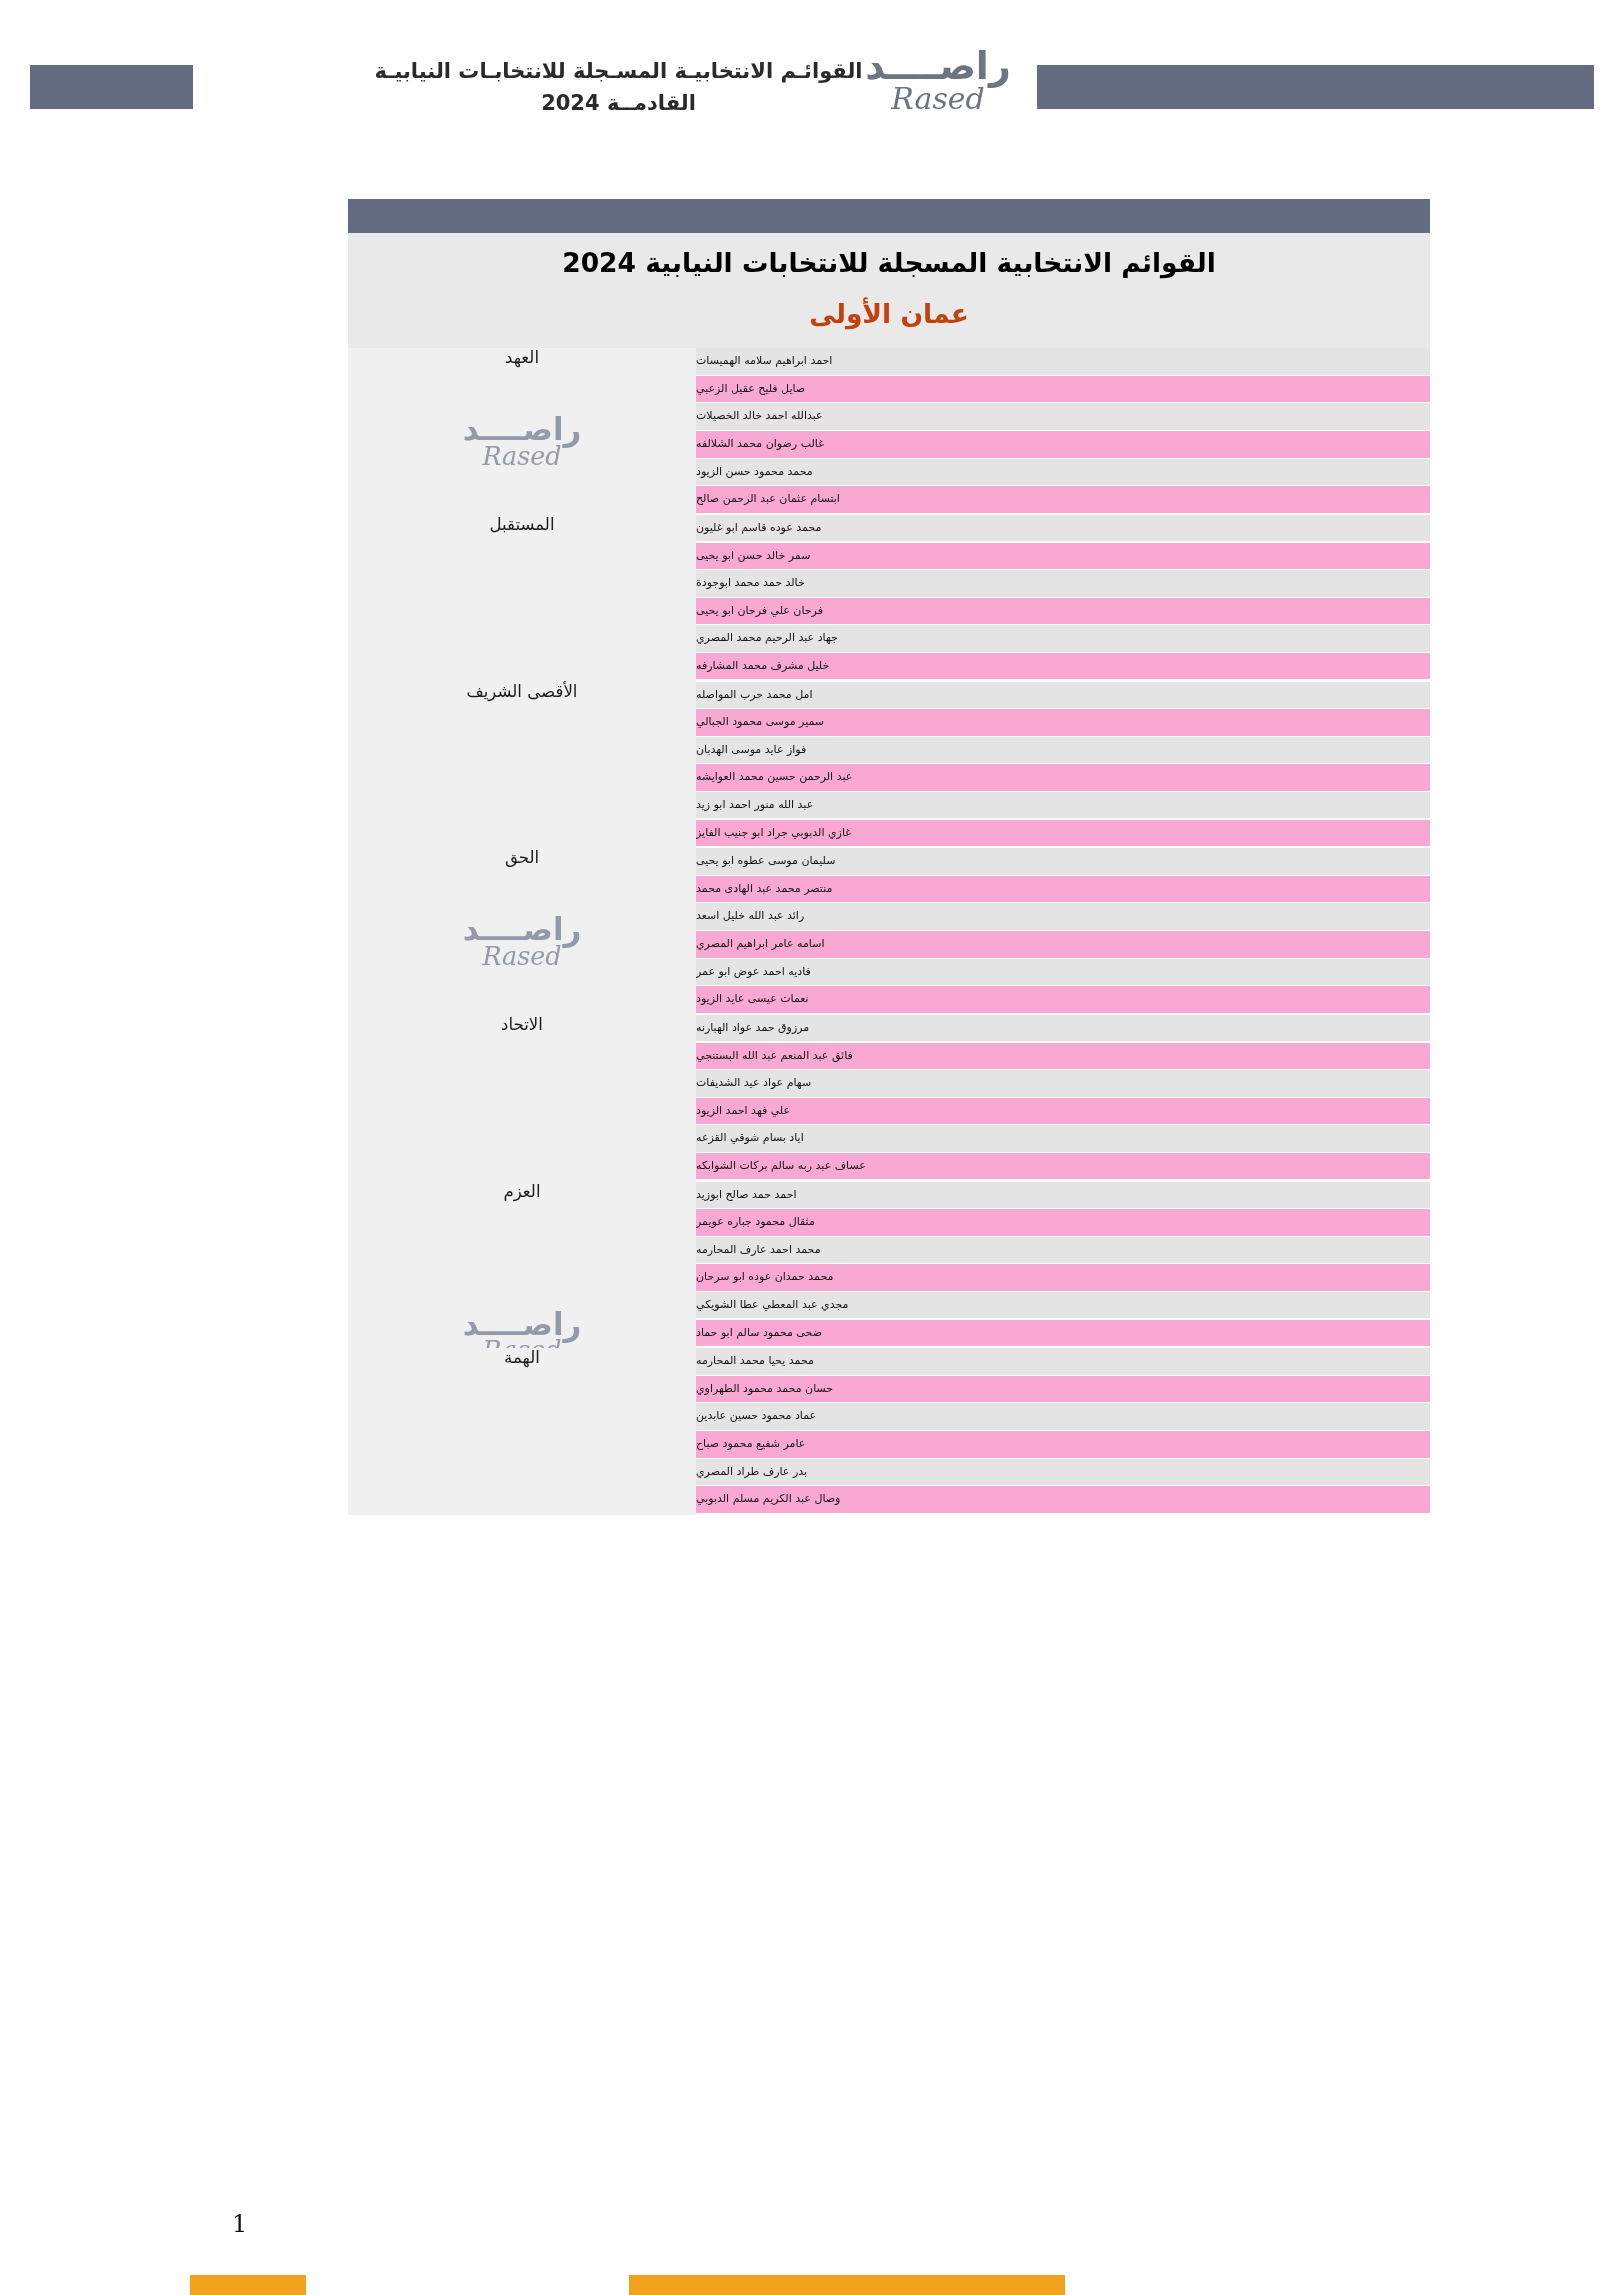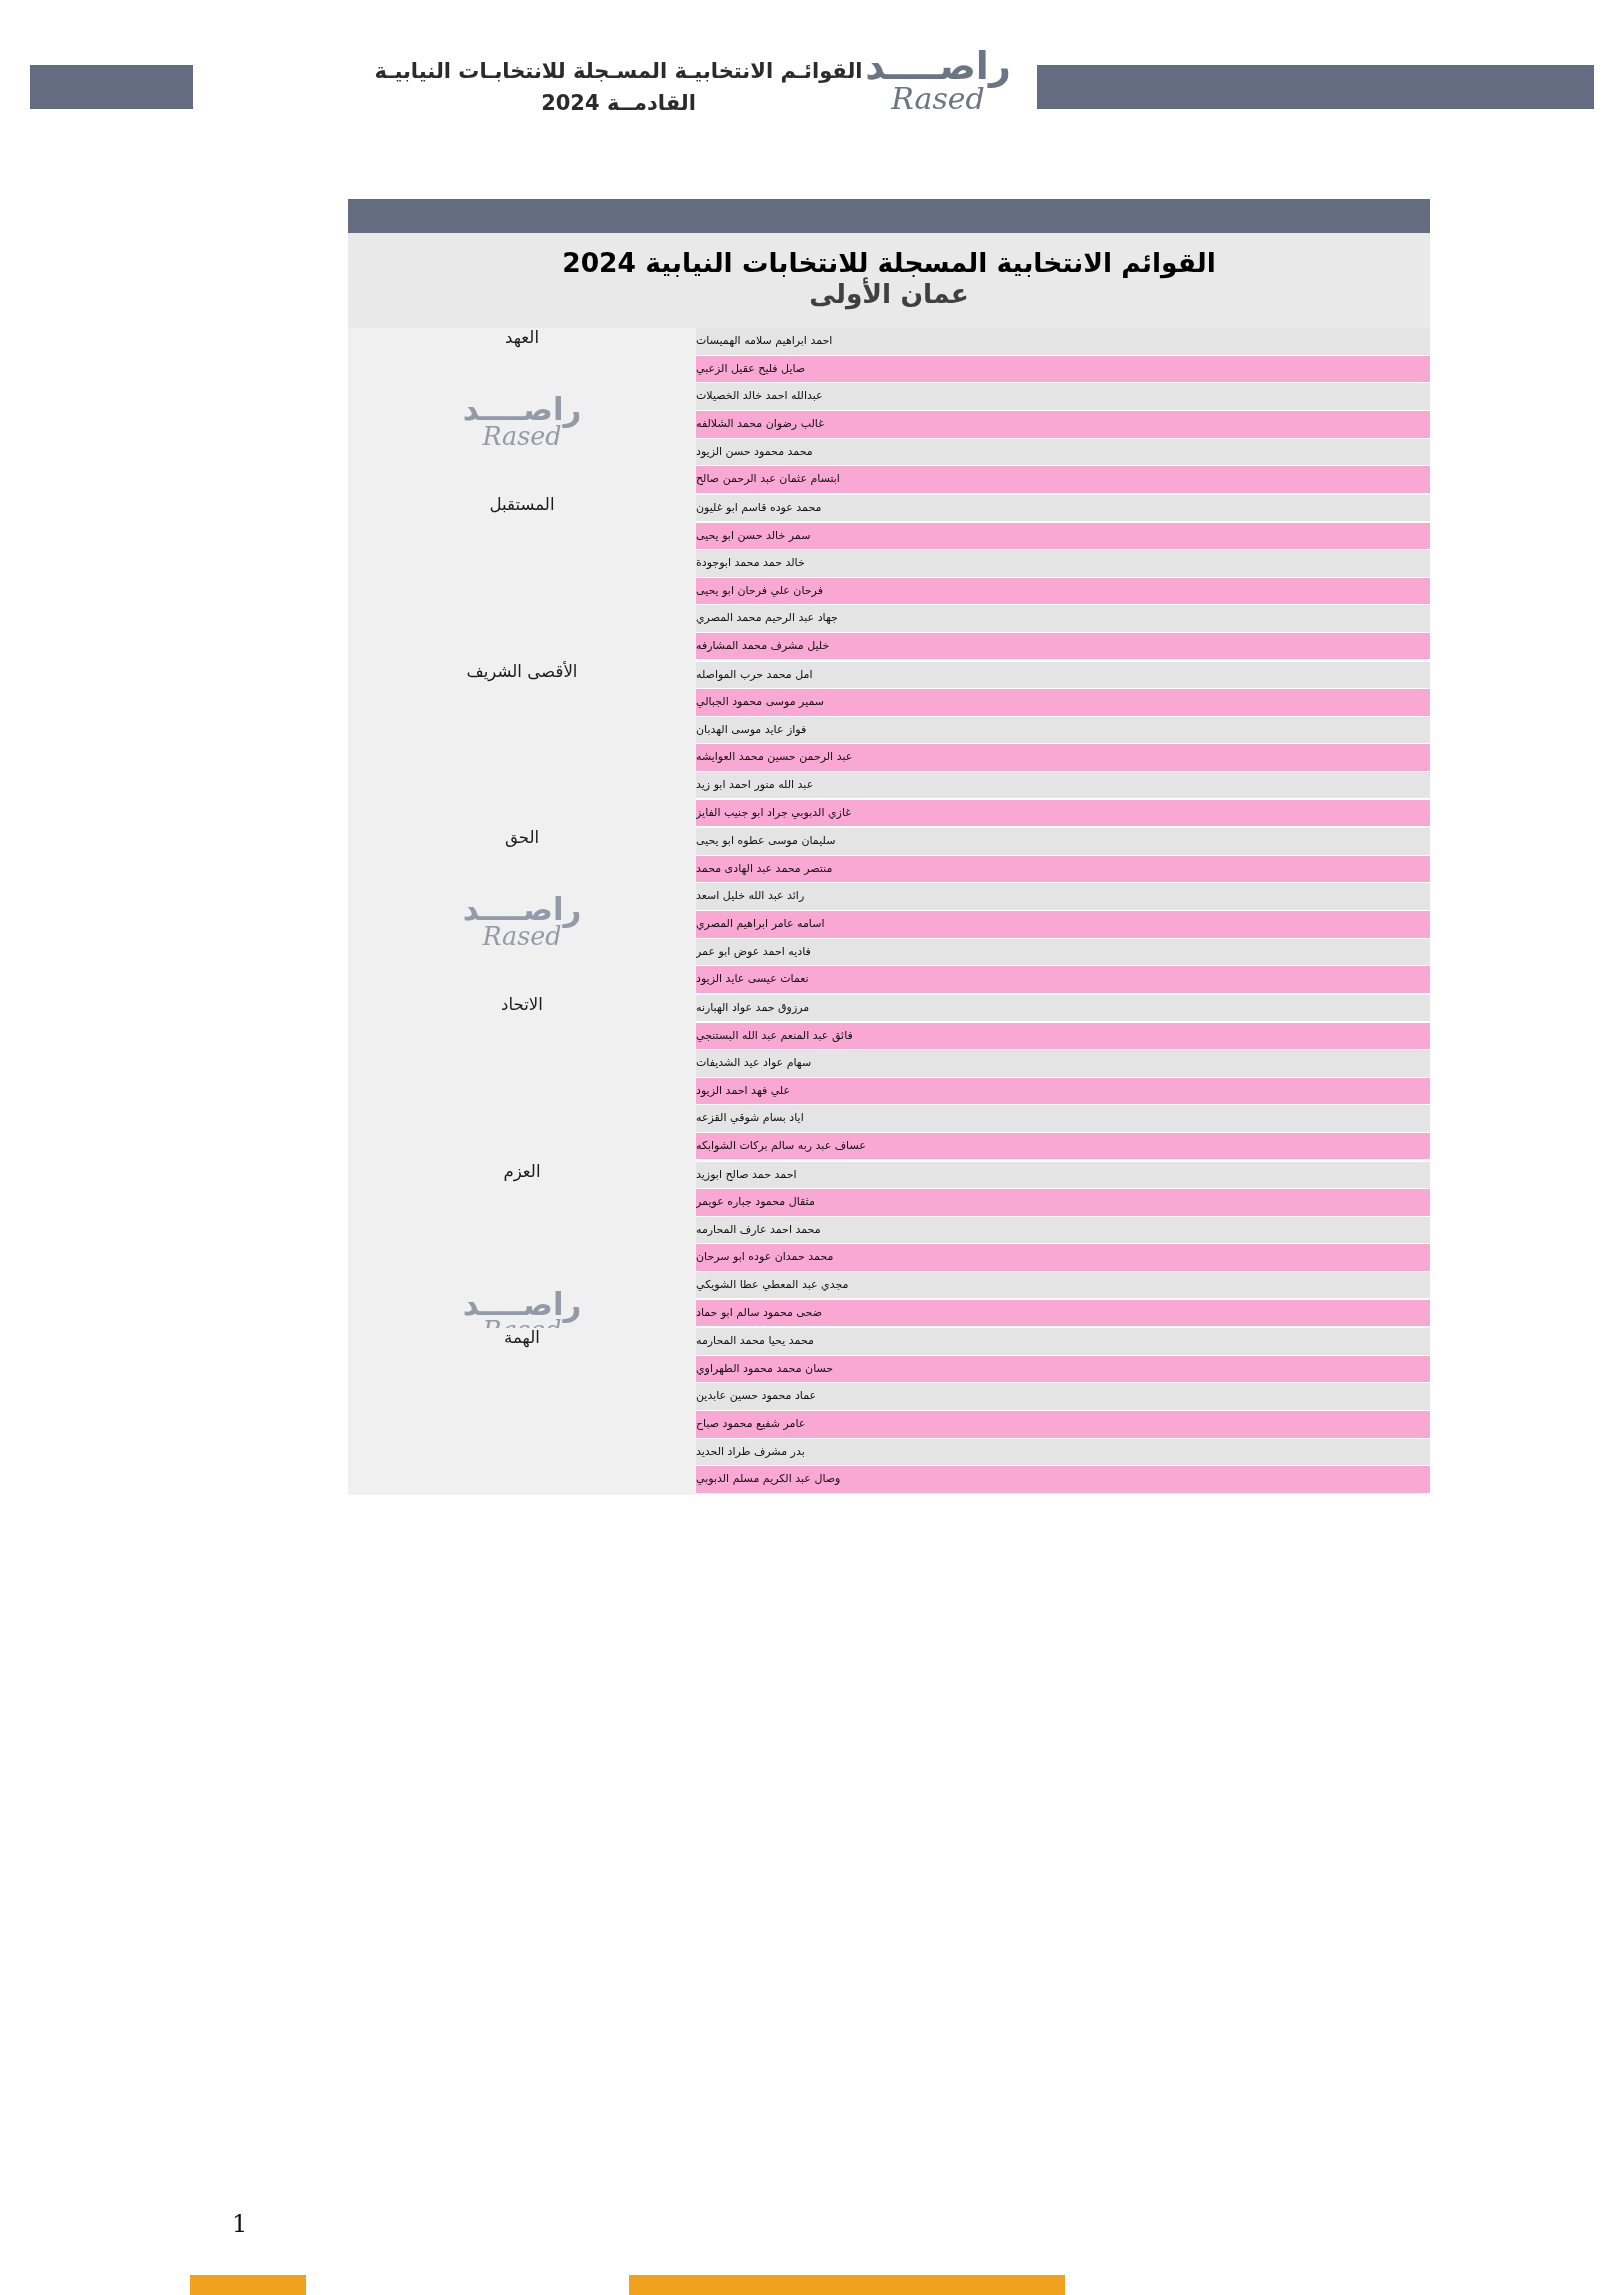--- a/index.html
+++ b/index.html
@@ -91,21 +91,22 @@
   }
   .doc-title {
     font-size: 26.5px;
     font-weight: bold;
     color: #000000;
     letter-spacing: -0.6px;
   }
   .doc-sub {
     font-size: 26.5px;
     font-weight: bold;
-    color: #404040;
+    color: #c2410c;
+    margin-top: 20px;
   }
 
   
   table.lists {
     width: 100%;
     border-collapse: collapse;
     table-layout: fixed;
     background: #ffffff;
   }
   table.lists td {
@@ -323,21 +324,21 @@
             </div>
           </td>
         </tr>
         <tr>
           <td class="names">
             <div class="group">
               <div class="name-row">محمد يحيا محمد المحارمه</div>
               <div class="name-row alt">حسان محمد محمود الطهراوي</div>
               <div class="name-row">عماد محمود حسين عابدين</div>
               <div class="name-row alt">عامر شفيع محمود صباح</div>
-              <div class="name-row">بدر مشرف طراد الحديد</div>
+              <div class="name-row">بدر عارف طراد المصري</div>
               <div class="name-row alt">وصال عبد الكريم مسلم الدبوبي</div>
             </div>
           </td>
           <td class="listname">
             <div>الهمة</div>
           </td>
         </tr>
       </tbody>
   </table>
 </div>

